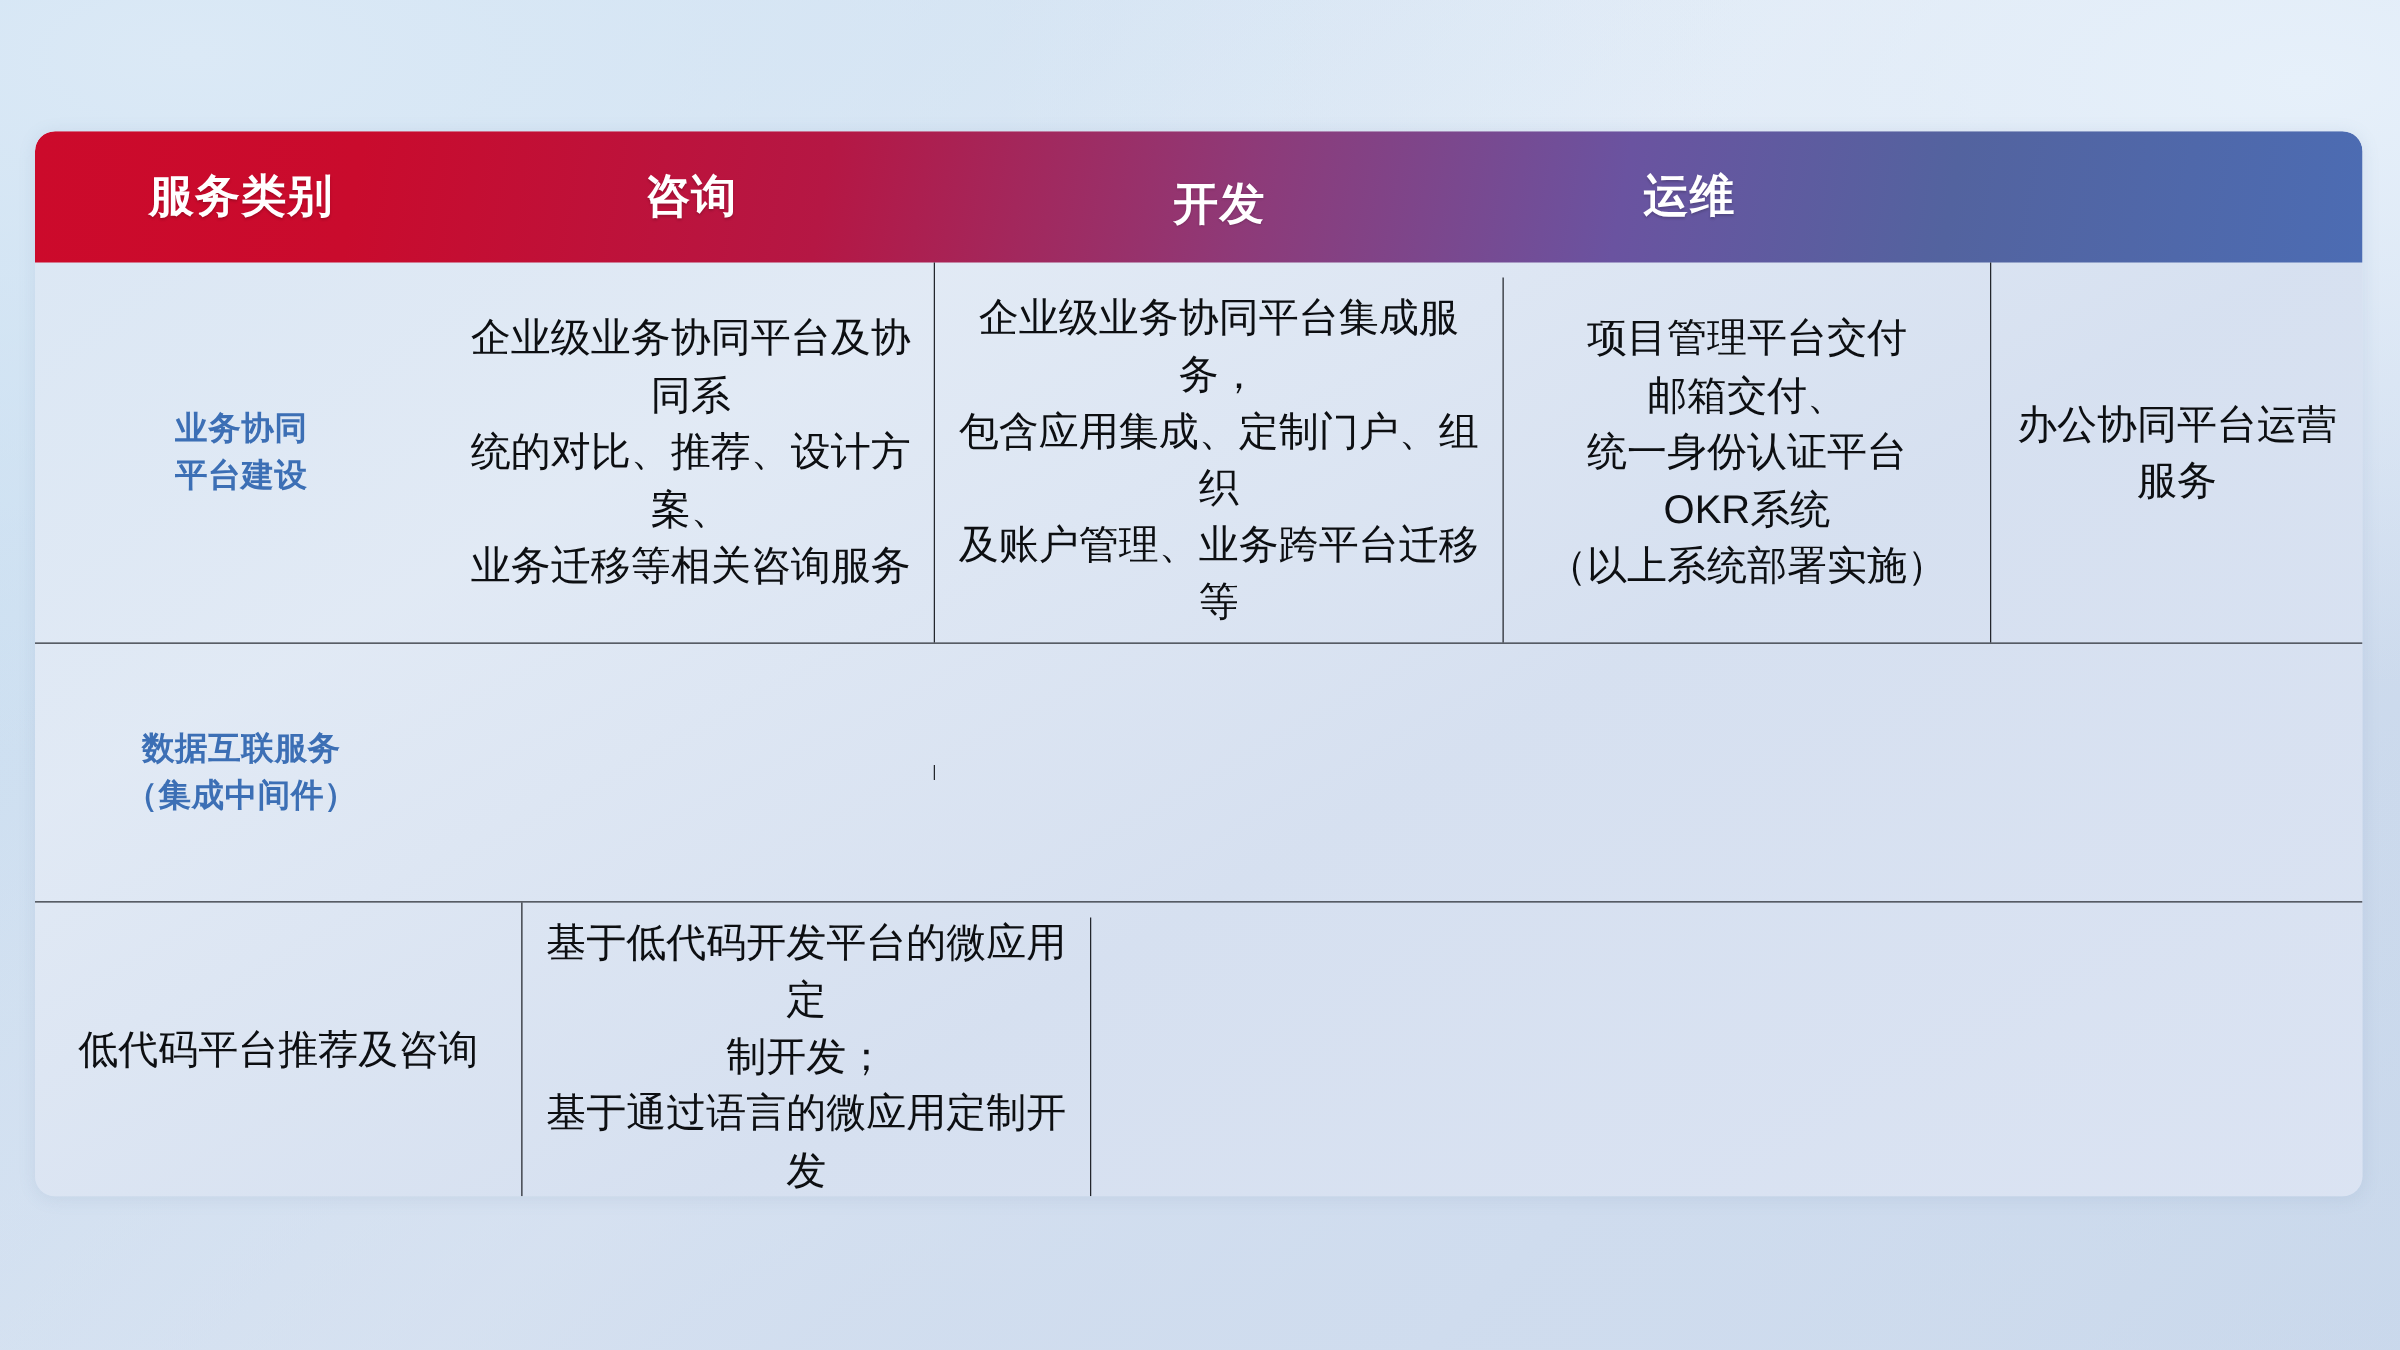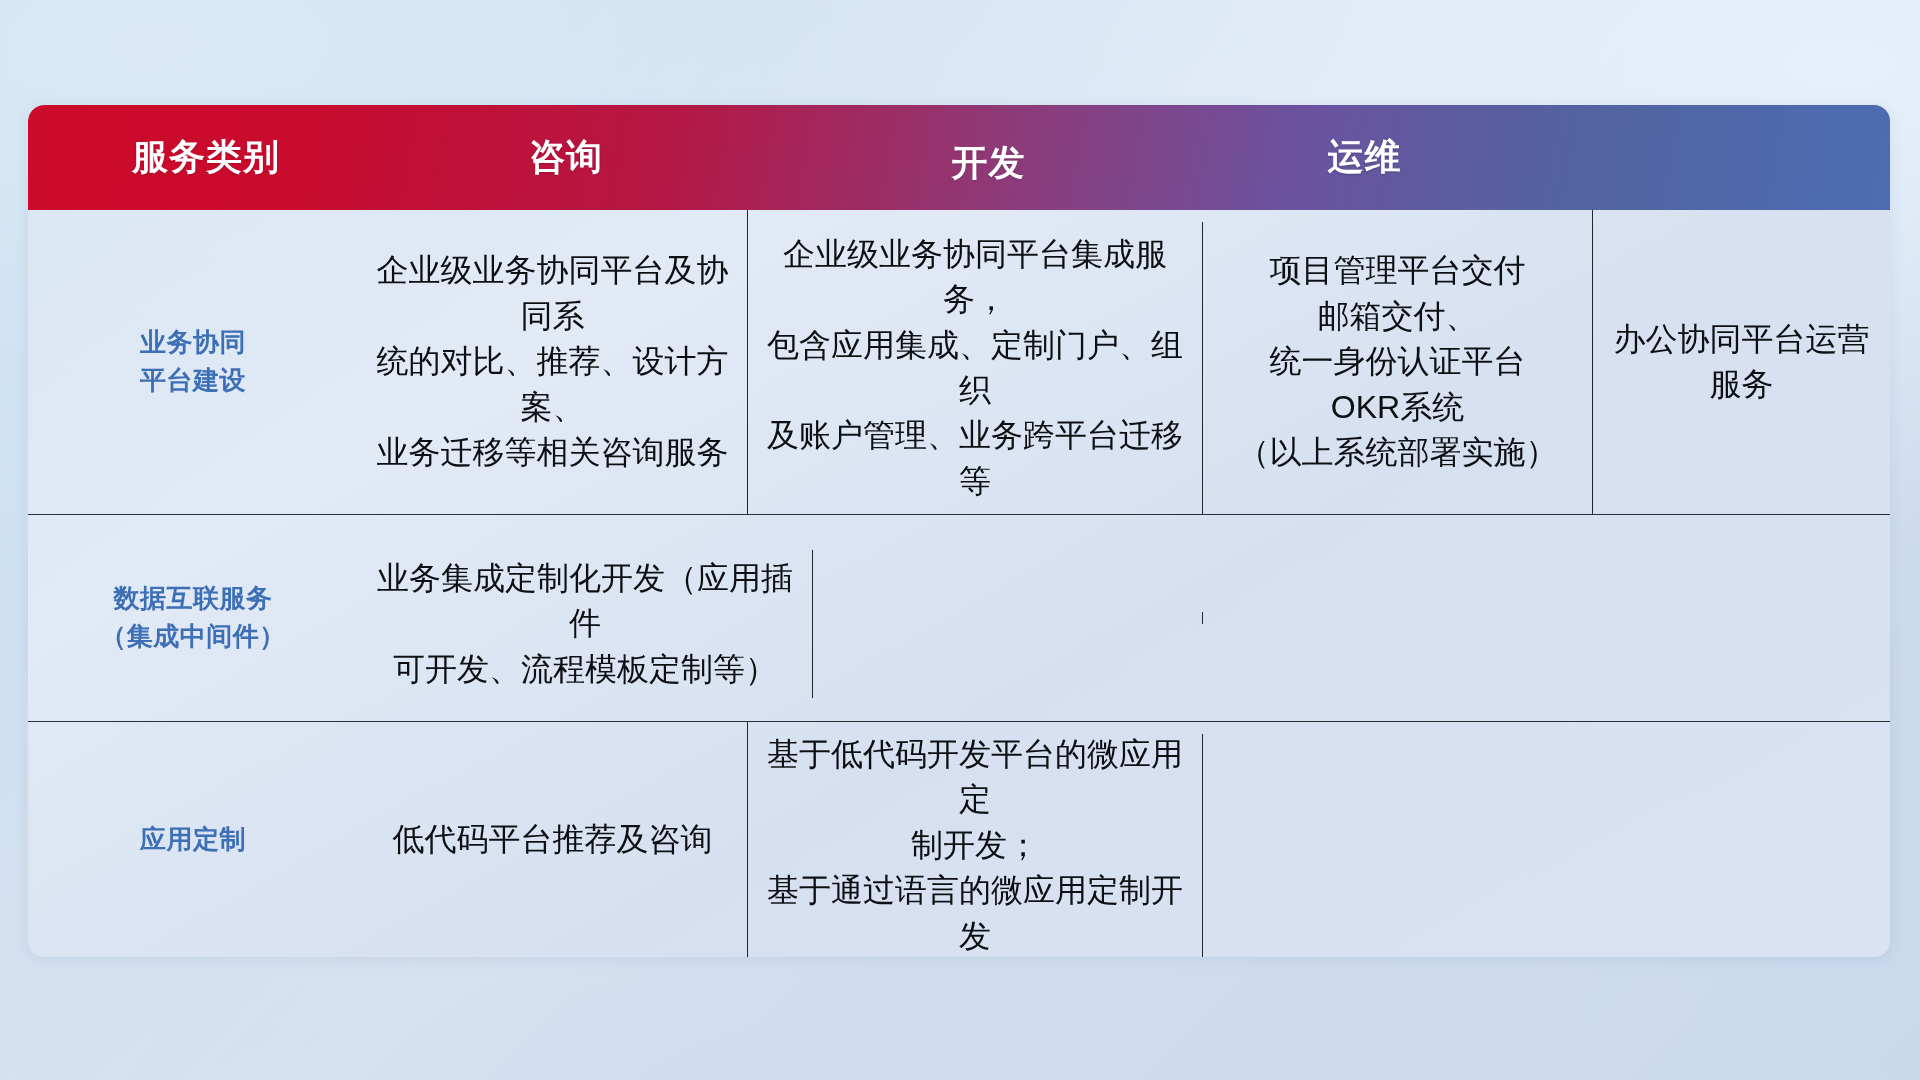--- a/index.html
+++ b/index.html
@@ -28,21 +28,21 @@
     overflow:hidden;
   }
 
   
   #thead{
     position:absolute; left:0; top:0; width:1862px; height:105px;
     border-radius:16px 16px 0 0;
     background:linear-gradient(100deg,
       #cc0a2b 0%, #c90b2d 14%, #b51744 34%,
       #8e3a78 52%, #6a53a0 68%, #53639f 82%, #4c6cb3 100%);
-    display:flex; align-items:center;padding-left:13px;
+    display:flex; align-items:center;
   }
   #thead .hc{
     color:#ffffff; font-weight:bold; font-size:36px;
     text-align:center; letter-spacing:1px;
     text-shadow:0 1px 2px rgba(0,0,0,.18);
   }
 
   
   .c1{width:330px;flex:0 0 330px;}
   .c2{width:390px;flex:0 0 390px;}
@@ -98,28 +98,25 @@
 邮箱交付、
 统一身份认证平台
 OKR系统
 （以上系统部署实施）</div>
       <div class="cell c5">办公协同平台运营服务</div>
     </div>
 
     <div class="row r2">
       <div class="cell c1 rowlabel">数据互联服务
 （集成中间件）</div>
-      <div class="cell c3 sep">业务集成定制化开发（应用插件
-可开发、流程模板定制等）</div>
       <div class="cell c4 sep blank"></div>
       <div class="cell c5 blank"></div>
     </div>
 
     <div class="row r3">
-      <div class="cell c1 rowlabel">应用定制</div>
       <div class="cell c2 sep">低代码平台推荐及咨询</div>
       <div class="cell c3 sep">基于低代码开发平台的微应用定
 制开发；
 基于通过语言的微应用定制开发</div>
       <div class="cell c5 blank"></div>
     </div>
 
   </div>
 </div>
 

